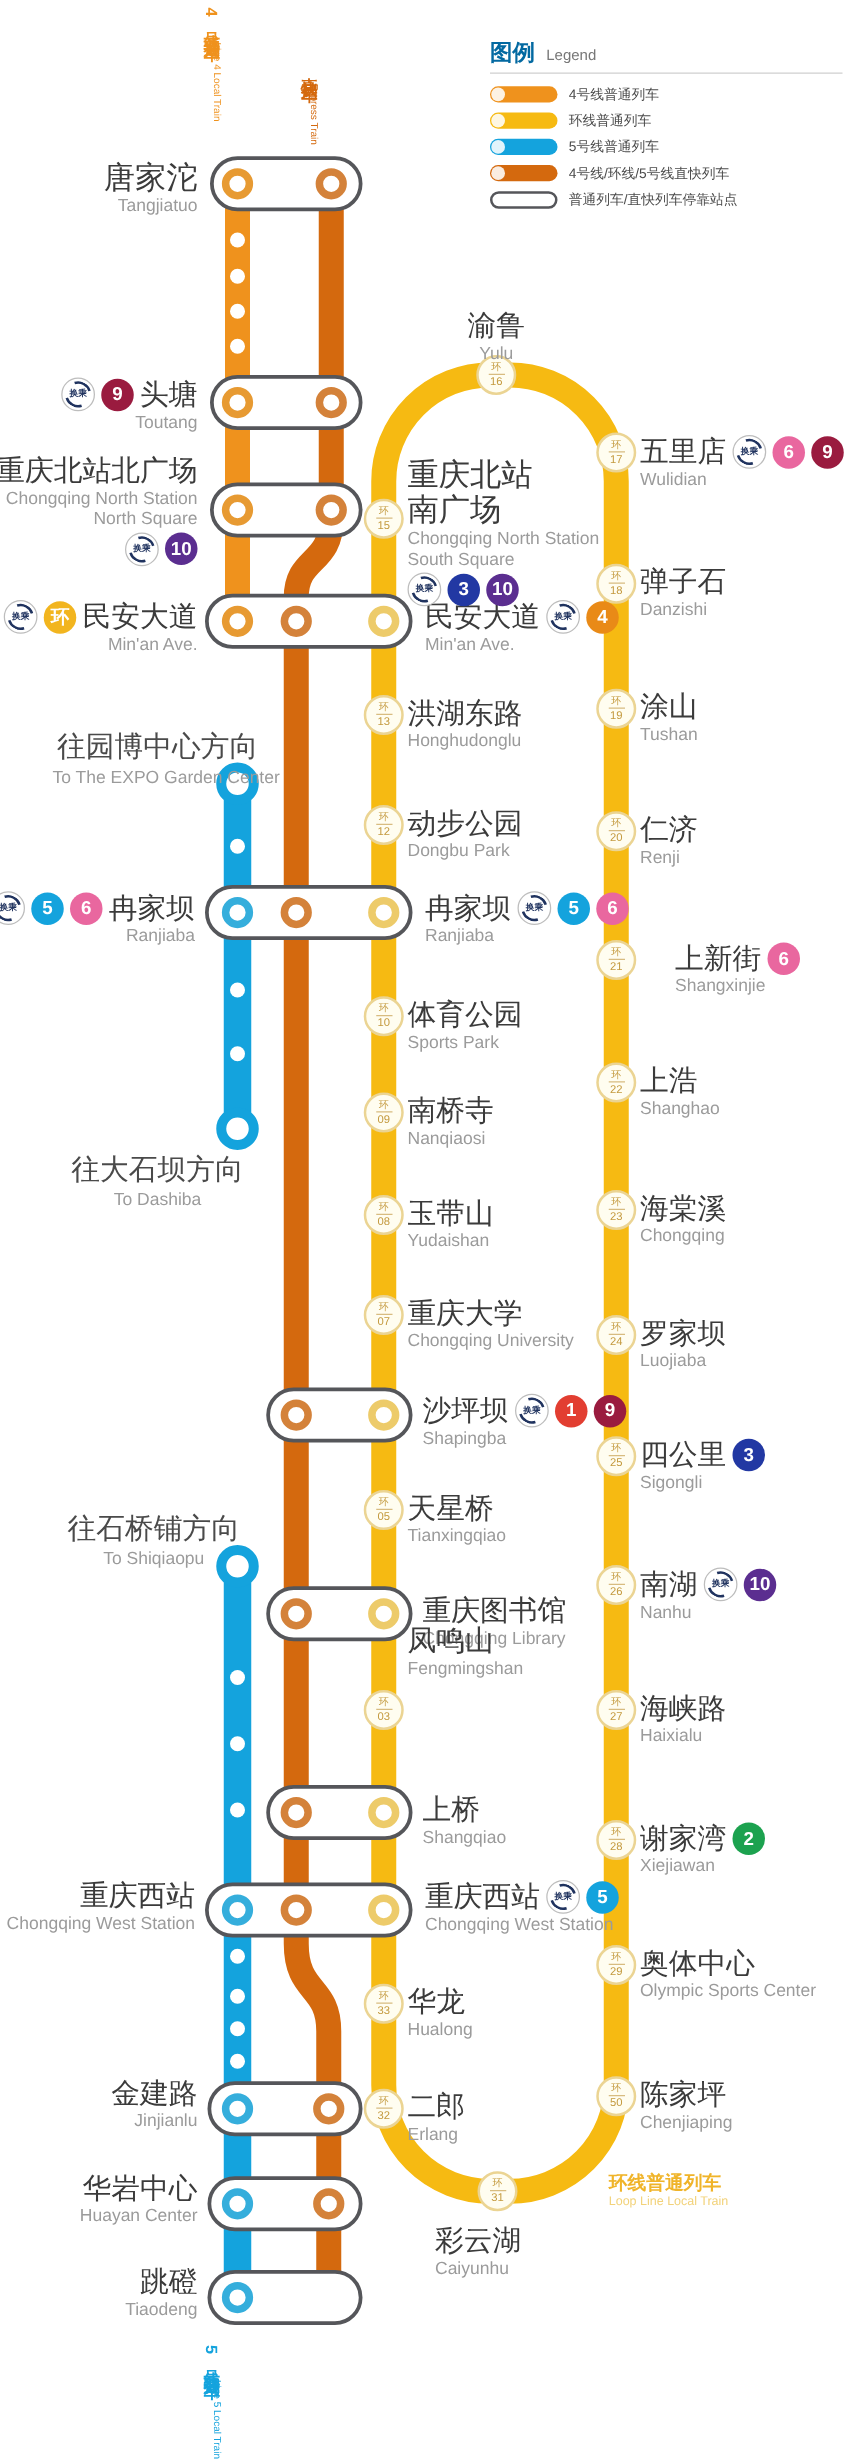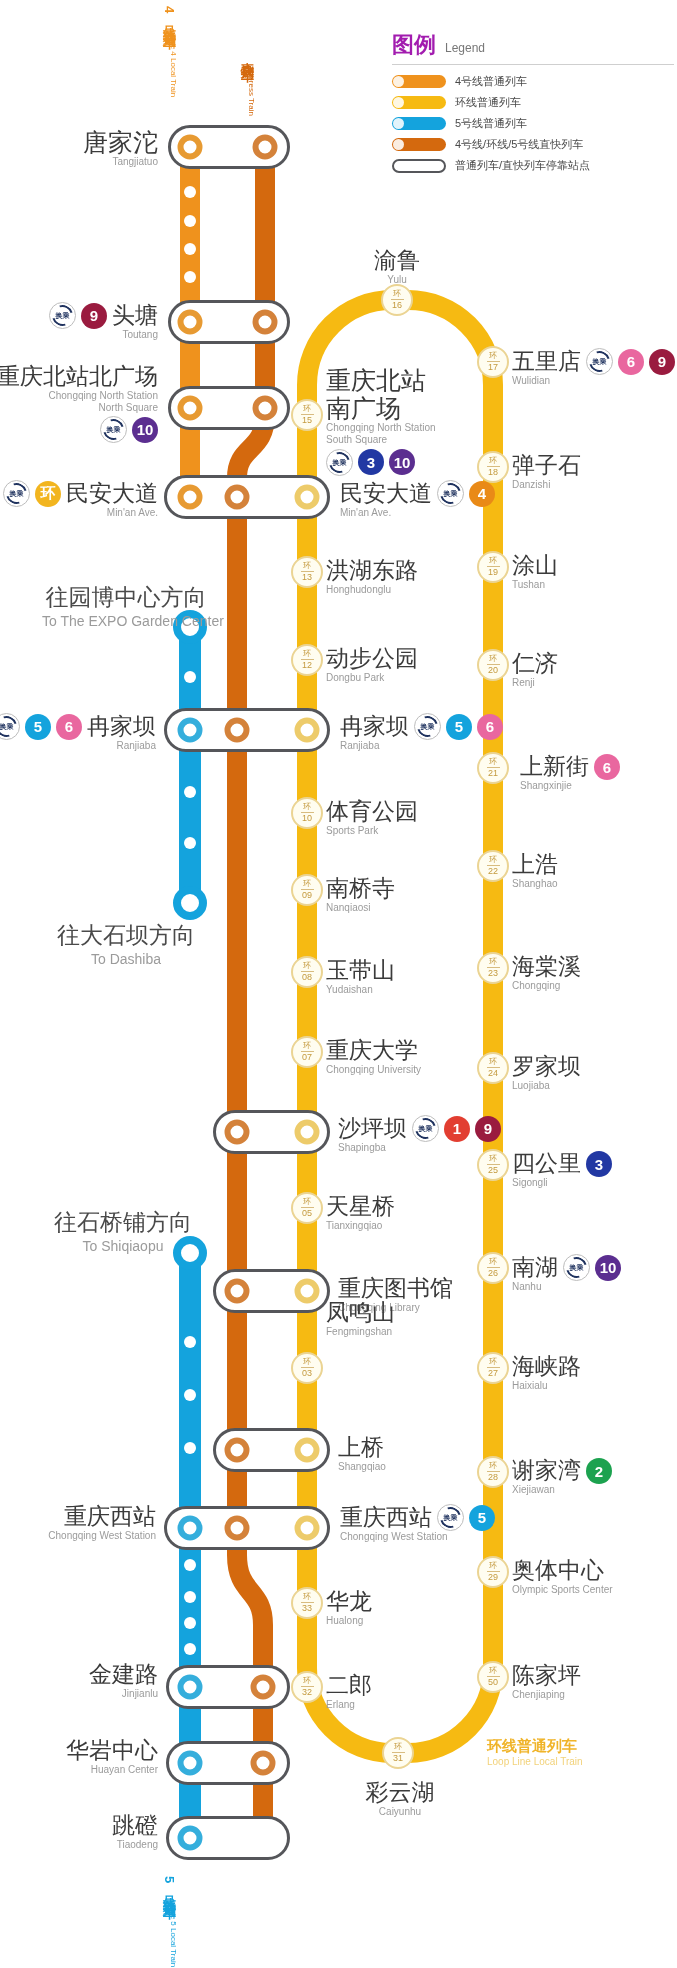--- a/index.html
+++ b/index.html
@@ -12,21 +12,21 @@
   .c4{border-color:#E79A32}.cx{border-color:#D4823A}.c5{border-color:#35AEDC}.cl{border-color:#EDCB6A}
   
   .lb{position:absolute;width:32px;height:32px;box-sizing:border-box;border-radius:50%;background:#FFFDF0;
       border:2px solid #EBD493;color:#C49A3F;display:flex;flex-direction:column;align-items:center;justify-content:center;
       line-height:1;z-index:6}
   .lb .h{font-size:8px}
   .lb .n{font-size:9px;border-top:1px solid #D8BC80;padding-top:1px;margin-top:1px;min-width:13px;text-align:center}
   
   .st{z-index:7}
   .st .zh{font-size:23px;color:#3b3b3b;white-space:nowrap;line-height:1.12}
-  .st .en{font-size:10px;color:#9b9b9b;white-space:nowrap;line-height:1.18}
+  .st .en{font-size:14px;color:#9b9b9b;white-space:nowrap;line-height:1.18}
   .st .big{font-size:25px}
   .r{text-align:right}
   .row{display:flex;align-items:center;gap:5px}
   .jr{justify-content:flex-end}
   
   .ib{width:26px;height:26px;border-radius:50%;color:#fff;font-size:15px;font-weight:bold;
       display:inline-flex;align-items:center;justify-content:center;flex:0 0 auto}
   .b1{background:#E23E31}.b2{background:#1CA24F}.b3{background:#2238A3}.b4{background:#E98A17}
   .b5{background:#14A3DD}.b6{background:#E9679F}.b9{background:#9A1B3F}.b10{background:#5B2E90}.bh{background:#F2B51F}
   
@@ -40,21 +40,21 @@
   .dir .zh{font-size:23px;color:#4a4a4a;white-space:nowrap}
   .dir .en{font-size:14px;color:#9b9b9b;white-space:nowrap}
   
   .vlab{writing-mode:vertical-rl;display:flex;gap:3px;z-index:7}
   .vlab .vzh{font-size:13px;font-weight:bold;letter-spacing:2px}
   .vlab .ven{font-size:8px;margin-top:4px}
   .v4{color:#EF921D}.vx{color:#D4690E}.v5{color:#14A3DD}
   
   .legend{z-index:8}
   .lg-title{border-bottom:1px solid #cfcfcf;padding-bottom:4px;margin-bottom:9px}
-  .lg-title .t1{font-size:22px;color:#a21caf;font-weight:bold;margin-right:9px}
+  .lg-title .t1{font-size:18px;color:#0369a1;font-weight:bold;margin-right:9px}
   .lg-title .t2{font-size:12px;color:#777}
   .lg-row{display:flex;align-items:center;gap:9px;margin-bottom:6px}
   .pill{width:54px;height:13px;border-radius:7px;position:relative;flex:0 0 auto}
   .pill i{position:absolute;left:1px;top:1px;width:11px;height:11px;background:#fff;border-radius:50%;opacity:.88}
   .pill.w{background:#fff;border:2px solid #55565A;height:10px;width:50px}
   .lg-lab{font-size:11px;color:#4a4a4a;white-space:nowrap}
   .loop-lab{z-index:7}
   .loop-lab .zh{font-size:15px;font-weight:bold;color:#F0B429;white-space:nowrap}
   .loop-lab .en{font-size:10px;color:#F2D27A;white-space:nowrap}
 </style>
@@ -436,21 +436,21 @@
   <div class="en">Danzishi</div>
 </div>
 <div class="abs st" style="left:512px;top:553px">
   <div class="zh">涂山</div>
   <div class="en">Tushan</div>
 </div>
 <div class="abs st" style="left:512px;top:651px">
   <div class="zh">仁济</div>
   <div class="en">Renji</div>
 </div>
-<div class="abs st" style="left:520px;top:754px">
+<div class="abs st" style="left:540px;top:754px">
   <div class="row">
     <span class="zh">上新街</span>
     <span class="ib b6">6</span>
   </div>
   <div class="en">Shangxinjie</div>
 </div>
 <div class="abs st" style="left:512px;top:852px">
   <div class="zh">上浩</div>
   <div class="en">Shanghao</div>
 </div>
@@ -491,21 +491,21 @@
   <div class="en">Xiejiawan</div>
 </div>
 <div class="abs st" style="left:512px;top:1558px">
   <div class="zh">奥体中心</div>
   <div class="en">Olympic Sports Center</div>
 </div>
 <div class="abs st" style="left:512px;top:1663px">
   <div class="zh">陈家坪</div>
   <div class="en">Chenjiaping</div>
 </div>
-<div class="abs st" style="left:348px;top:1780px;width:104px;text-align:center">
+<div class="abs st" style="left:348px;top:1780px;width:104px;">
   <div class="zh">彩云湖</div>
   <div class="en">Caiyunhu</div>
 </div>
 
 <div class="abs dir" style="left:42px;top:582px;width:168px">
   <div class="zh">往园博中心方向</div>
   <div class="en">To The EXPO Garden Center</div>
 </div>
 <div class="abs dir" style="left:42px;top:920px;width:168px">
   <div class="zh">往大石坝方向</div>

